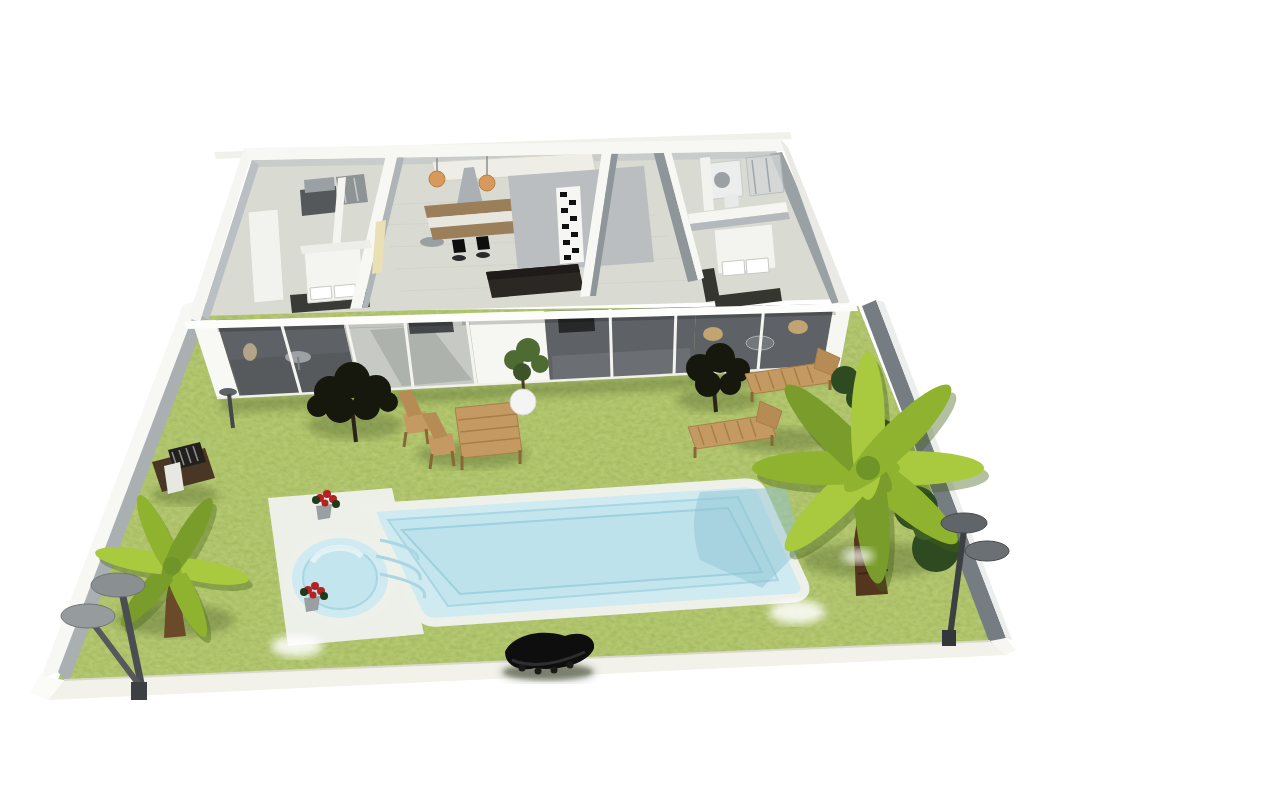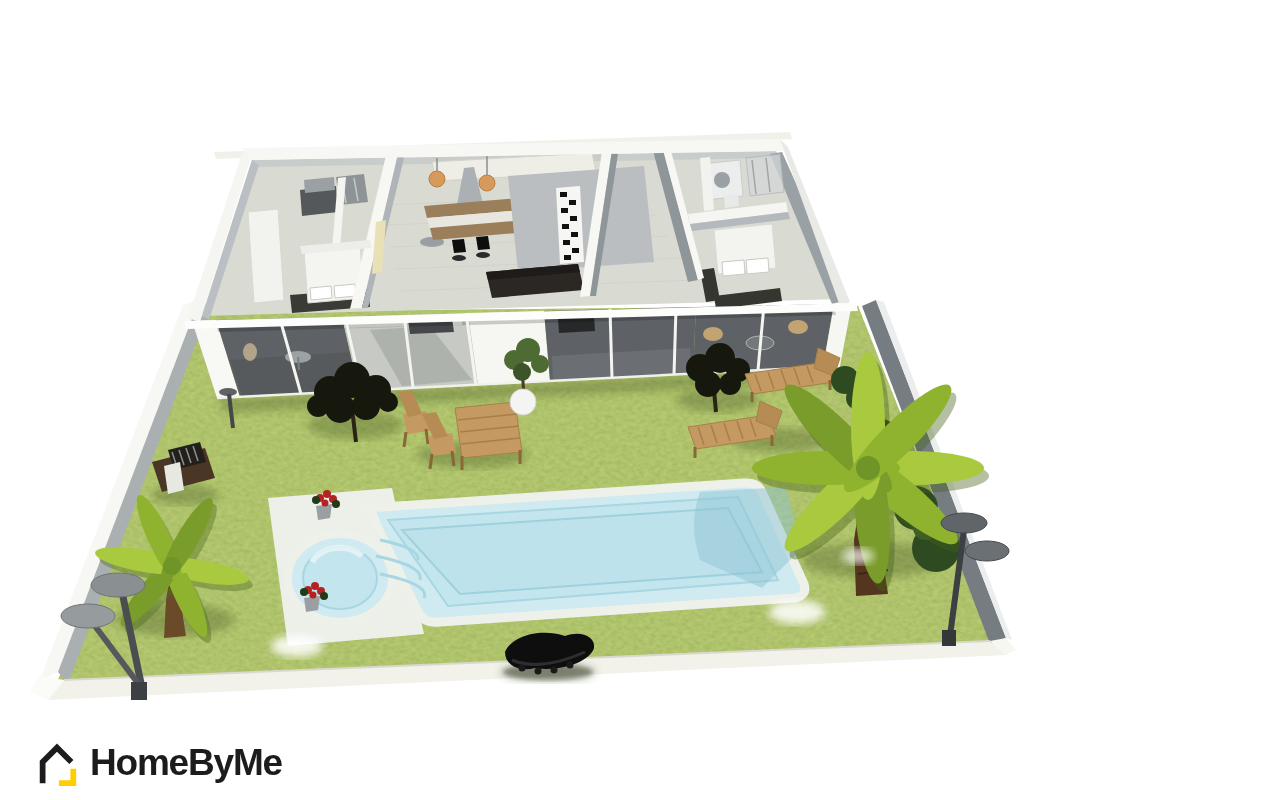--- a/index.html
+++ b/index.html
@@ -444,21 +444,14 @@
     </g>
 
     <g fill="#ffffff">
       <ellipse cx="297" cy="646" rx="26" ry="11" opacity="0.85" filter="url(#blur4)"></ellipse>
       <ellipse cx="797" cy="612" rx="28" ry="12" opacity="0.85" filter="url(#blur4)"></ellipse>
       <ellipse cx="858" cy="556" rx="16" ry="8" opacity="0.7" filter="url(#blur4)"></ellipse>
     </g>
   </svg>
   </div>
 
-  <div class="logo">
-    <svg class="mark" viewBox="0 0 48 48">
-      <path d="M9 45 V23 L24 8 L39 23" fill="none" stroke="#1c1c1c" stroke-width="6"></path>
-      <path d="M41 30 V45 H26" fill="none" stroke="var(--accent,#ffcd00)" stroke-width="6"></path>
-    </svg>
-    <span class="word">HomeByMe</span>
-  </div>
 
 </div>
 
 </body></html>

